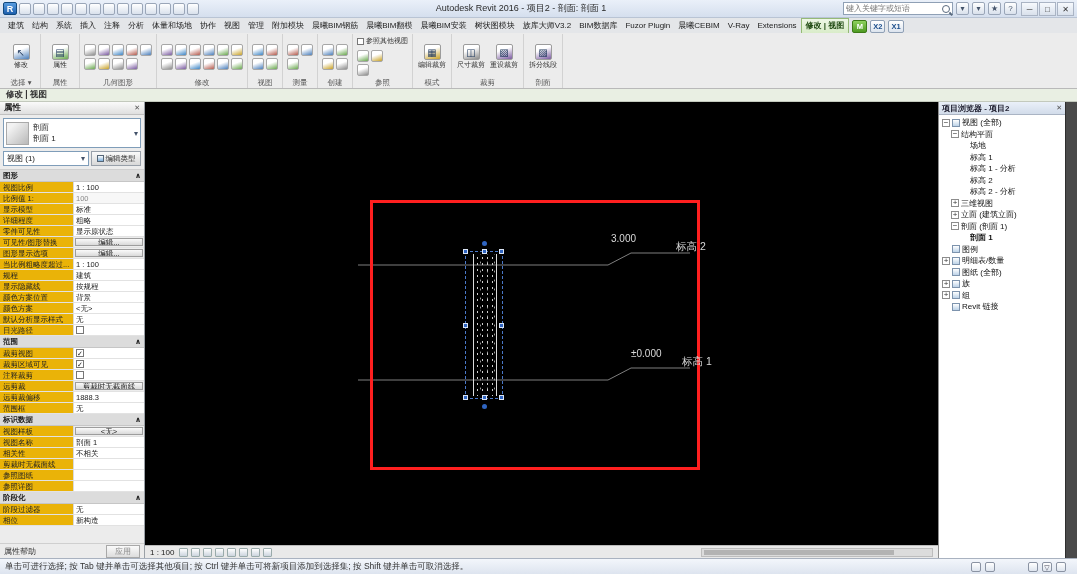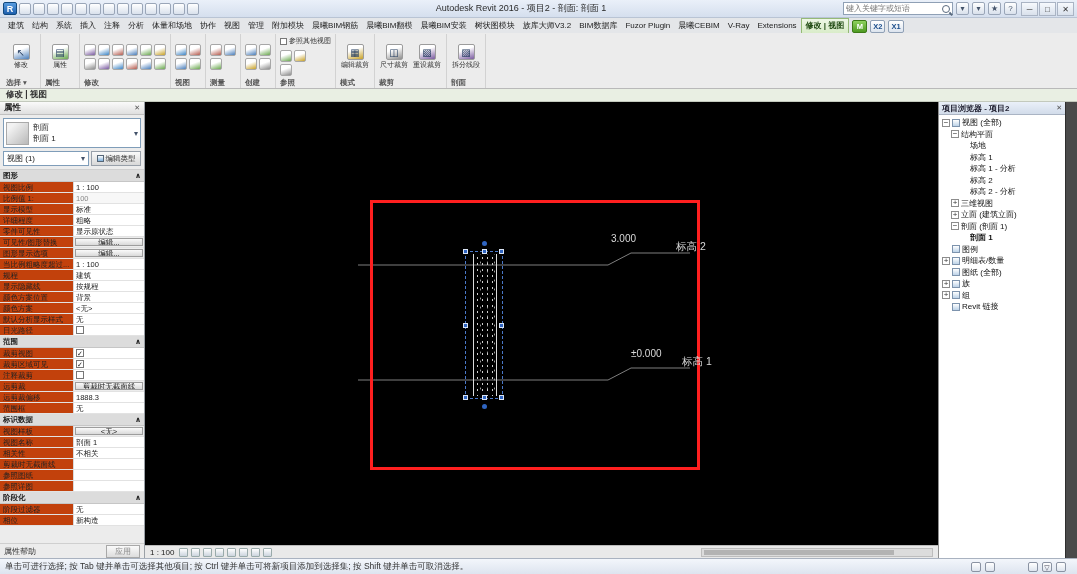--- a/index.html
+++ b/index.html
@@ -39,21 +39,21 @@
              background:linear-gradient(#fff,#dce4ee); font-size:7.5px; text-align:center; line-height:12px;
              color:#1d4f8c; font-weight:bold; padding:0 2px; }
   .plugbtn.green { background:linear-gradient(#8fd15f,#4e9a21); color:#fff; border-color:#3c7a17; }
 
   
   .ribbon { height:56px; flex:none; background:#ececec; border-bottom:1px solid #b9b9b9; display:flex;
             align-items:stretch; padding:1px 2px 0; overflow:hidden; }
   .rpanel { flex:none; display:flex; flex-direction:column; border-right:1px solid #d2d2d2; padding:2px 4px 0; }
   .rtools { flex:1; display:flex; align-items:center; gap:3px; }
   .rtoolsv { flex:1; display:flex; flex-direction:column; justify-content:center; gap:2px; }
-  .rlabel { height:11px; font-size:7.5px; color:#555; line-height:11px; white-space:nowrap;font-weight:bold; }
+  .rlabel { height:11px; font-size:7.5px; color:#555; text-align:center; line-height:11px; white-space:nowrap; }
   .bigtool { width:30px; display:flex; flex-direction:column; align-items:center; gap:1px; }
   .bicon { width:17px; height:16px; border:1px solid #9c9c9c; border-radius:2px; font-size:10px;
            text-align:center; line-height:15px; color:#213a5e; }
   .blabel { font-size:7px; color:#333; text-align:center; line-height:8px; white-space:nowrap; }
   .igrid { display:grid; gap:2px; grid-auto-rows:12px; }
   .ico { width:12px; height:12px; border:1px solid #a7a7a7; border-radius:2px; }
   .rcheck { display:flex; align-items:center; gap:2px; font-size:7px; color:#333; white-space:nowrap; }
   .cbox { width:7px; height:7px; border:1px solid #777; background:#fff; display:inline-block; }
 
   
@@ -79,21 +79,21 @@
   .comborow { display:flex; gap:2px; margin:0 3px 3px; height:15px; flex:none; }
   .combo { flex:1; background:#fff; border:1px solid #7f9db9; font-size:8px; color:#222; display:flex;
            justify-content:space-between; align-items:center; padding:0 3px; }
   .editbtn { width:50px; border:1px solid #98a0aa; background:linear-gradient(#fafafa,#d8d8d8); font-size:7.5px;
              color:#333; display:flex; align-items:center; justify-content:center; gap:2px; white-space:nowrap; }
   .ebicon { width:7px; height:7px; background:linear-gradient(#fff,#7fb0dc); border:1px solid #567; }
   .pgrid { flex:1; min-height:0; overflow:hidden; border-top:1px solid #cfcfcf; background:#ececec; }
   .prow { height:11px; display:flex; border-bottom:1px solid #e2e2e2; }
   .prow-h { height:12px; display:flex; justify-content:space-between; align-items:center; background:#dcdcdc;
             border-bottom:1px solid #c6c6c6; font-size:7.5px; font-weight:bold; color:#222; padding:0 3px; }
-  .plabel { width:74px; flex:none; background:#c2410c; border-right:1px solid #dadada; font-size:7.5px;
+  .plabel { width:74px; flex:none; background:#eab308; border-right:1px solid #dadada; font-size:7.5px;
             color:#222; padding:0 0 0 3px; line-height:11px; white-space:nowrap; overflow:hidden;
             text-overflow:ellipsis; }
   .pval { flex:1; background:#fff; font-size:7.5px; color:#222; padding:0 2px; line-height:11px;
           white-space:nowrap; overflow:hidden; }
   .pval.dis { color:#888; background:#f7f7f7; }
   .pval.pbtn { background:linear-gradient(#fafafa,#d9d9d9); border:1px solid #9d9d9d; margin:1px;
                line-height:8px; text-align:center; }
   .pval.pchk { display:flex; align-items:center; }
   .pchk .cb { width:8px; height:8px; border:1px solid #777; background:#fff; font-size:7px; line-height:7px;
               text-align:center; color:#222; }
@@ -245,20 +245,36 @@
         <div class="rtools">
           <div class="bigtool">
             <div class="bicon" style="background: linear-gradient(160deg, rgb(255, 255, 255) 35%, rgb(106, 168, 79));">▤</div>
             <div class="blabel">属性</div>
           </div>
         </div>
         <div class="rlabel">属性</div>
       </div>
       <div class="rpanel">
         <div class="rtools">
+          <div class="igrid" style="grid-template-columns: repeat(5, 12px);">
+            <div class="ico" style="background: linear-gradient(160deg, rgb(255, 255, 255) 40%, rgb(141, 141, 141));"></div>
+            <div class="ico" style="background: linear-gradient(160deg, rgb(255, 255, 255) 40%, rgb(122, 90, 160));"></div>
+            <div class="ico" style="background: linear-gradient(160deg, rgb(255, 255, 255) 40%, rgb(61, 133, 198));"></div>
+            <div class="ico" style="background: linear-gradient(160deg, rgb(255, 255, 255) 40%, rgb(181, 91, 78));"></div>
+            <div class="ico" style="background: linear-gradient(160deg, rgb(255, 255, 255) 40%, rgb(74, 126, 187));"></div>
+            <div class="ico" style="background: linear-gradient(160deg, rgb(255, 255, 255) 40%, rgb(106, 168, 79));"></div>
+            <div class="ico" style="background: linear-gradient(160deg, rgb(255, 255, 255) 40%, rgb(201, 162, 39));"></div>
+            <div class="ico" style="background: linear-gradient(160deg, rgb(255, 255, 255) 40%, rgb(141, 141, 141));"></div>
+            <div class="ico" style="background: linear-gradient(160deg, rgb(255, 255, 255) 40%, rgb(122, 90, 160));"></div>
+          </div>
+        </div>
+        <div class="rlabel">几何图形</div>
+      </div>
+      <div class="rpanel">
+        <div class="rtools">
           <div class="igrid" style="grid-template-columns: repeat(6, 12px);">
             <div class="ico" style="background: linear-gradient(160deg, rgb(255, 255, 255) 40%, rgb(122, 90, 160));"></div>
             <div class="ico" style="background: linear-gradient(160deg, rgb(255, 255, 255) 40%, rgb(61, 133, 198));"></div>
             <div class="ico" style="background: linear-gradient(160deg, rgb(255, 255, 255) 40%, rgb(181, 91, 78));"></div>
             <div class="ico" style="background: linear-gradient(160deg, rgb(255, 255, 255) 40%, rgb(74, 126, 187));"></div>
             <div class="ico" style="background: linear-gradient(160deg, rgb(255, 255, 255) 40%, rgb(106, 168, 79));"></div>
             <div class="ico" style="background: linear-gradient(160deg, rgb(255, 255, 255) 40%, rgb(201, 162, 39));"></div>
             <div class="ico" style="background: linear-gradient(160deg, rgb(255, 255, 255) 40%, rgb(141, 141, 141));"></div>
             <div class="ico" style="background: linear-gradient(160deg, rgb(255, 255, 255) 40%, rgb(122, 90, 160));"></div>
             <div class="ico" style="background: linear-gradient(160deg, rgb(255, 255, 255) 40%, rgb(61, 133, 198));"></div>

